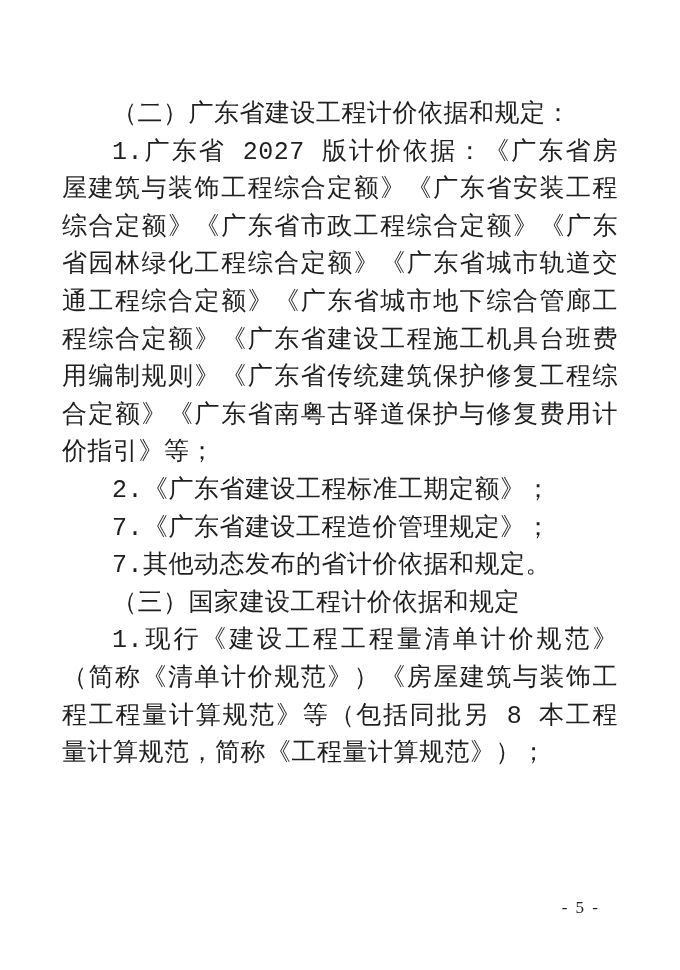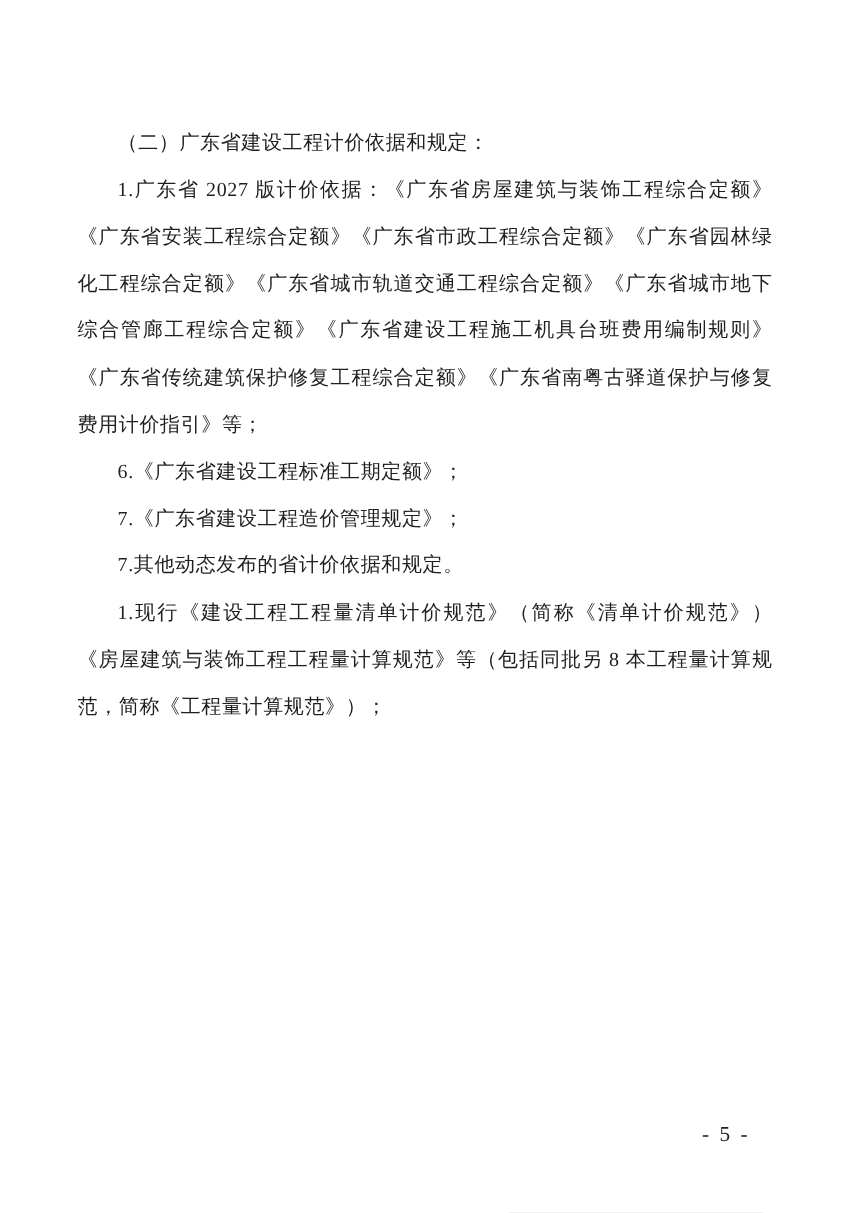--- a/index.html
+++ b/index.html
@@ -18,44 +18,46 @@
   }
   .content {
     position: absolute;
     left: 62px;
     top: 96px;
     width: 556px;
     color: #1f1f1f;
   }
   .content p {
     margin: 0;
-    font-size: 16px;
+    font-size: 25px;
     line-height: 37.6px;
     letter-spacing: 0.5px;
     text-align: justify;
     text-align-last: left;
     text-justify: inter-character;
     text-indent: 2em;
     word-break: break-all;
+    font-family: Liberation Mono, monospace;
   }
   .page-number {
     position: absolute;
     right: 80px;
     bottom: 52px;
     font-size: 17px;
     letter-spacing: 2px;
     color: #222222;
   }
 </style>
 </head>
 <body>
 
 <div class="page">
   <div class="content">
     <p>（二）广东省建设工程计价依据和规定：</p>
     <p>1.广东省 2027 版计价依据：《广东省房屋建筑与装饰工程综合定额》《广东省安装工程综合定额》《广东省市政工程综合定额》《广东省园林绿化工程综合定额》《广东省城市轨道交通工程综合定额》《广东省城市地下综合管廊工程综合定额》《广东省建设工程施工机具台班费用编制规则》《广东省传统建筑保护修复工程综合定额》《广东省南粤古驿道保护与修复费用计价指引》等；</p>
-    <p>6.《广东省建设工程标准工期定额》；</p>
+    <p>2.《广东省建设工程标准工期定额》；</p>
     <p>7.《广东省建设工程造价管理规定》；</p>
     <p>7.其他动态发布的省计价依据和规定。</p>
+    <p>（三）国家建设工程计价依据和规定</p>
     <p>1.现行《建设工程工程量清单计价规范》（简称《清单计价规范》）《房屋建筑与装饰工程工程量计算规范》等（包括同批另 8 本工程量计算规范，简称《工程量计算规范》）；</p>
   </div>
   <div class="page-number">- 5 -</div>
 </div>
 
 </body></html>

